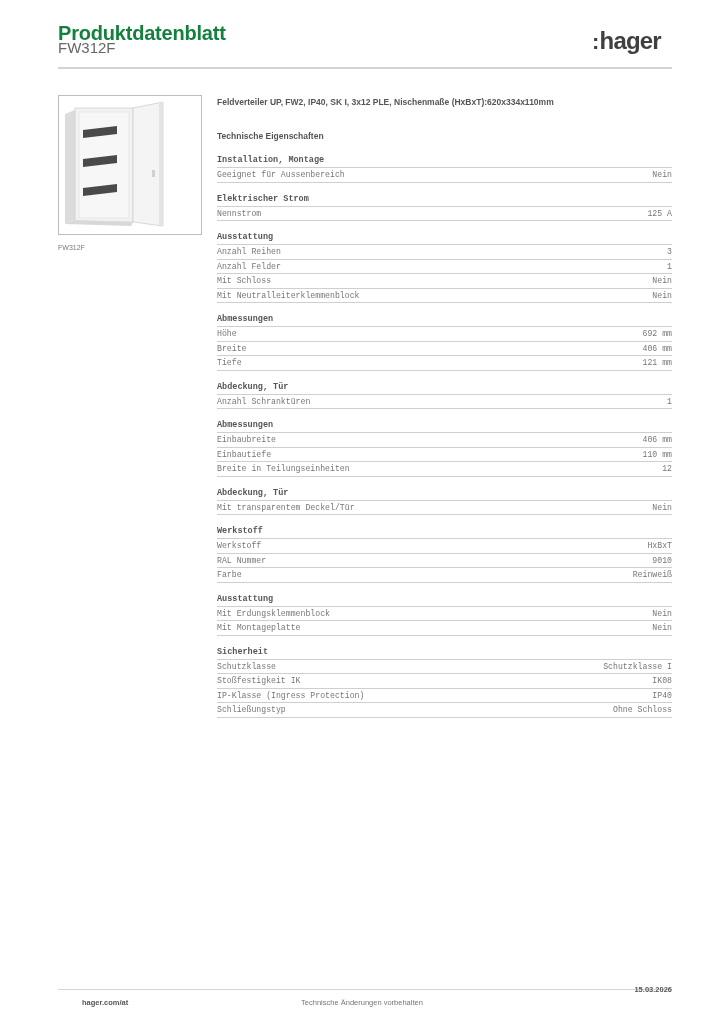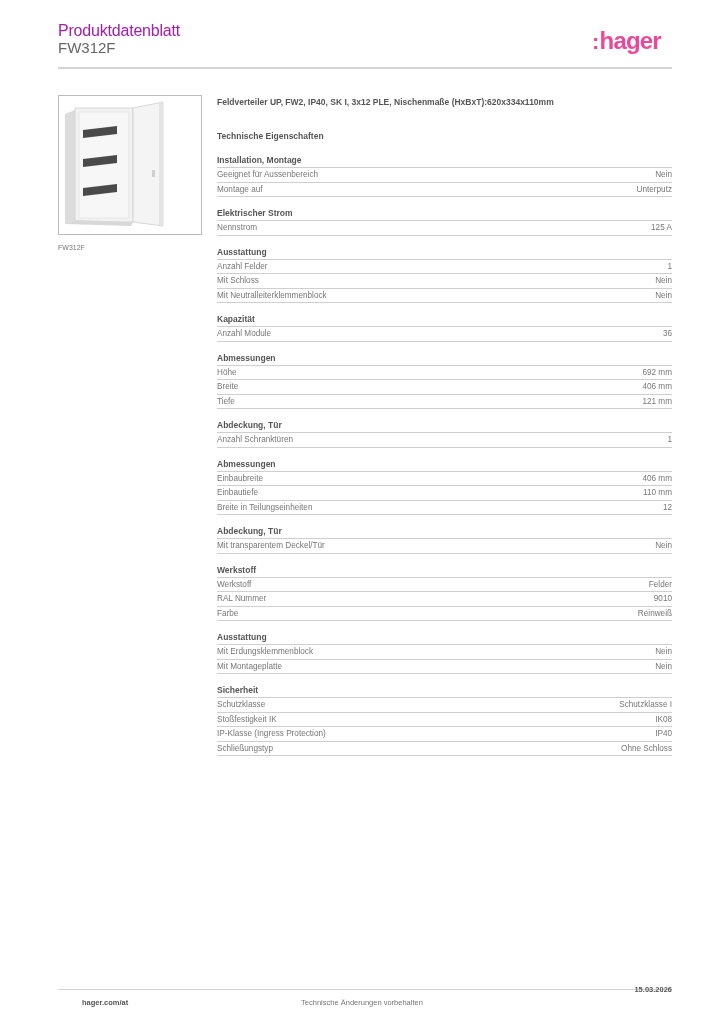--- a/index.html
+++ b/index.html
@@ -1,26 +1,26 @@
 <!DOCTYPE html>
 <html><head>
 <meta charset="utf-8">
 <style>
   html, body { margin:0; padding:0; background:#ffffff; }
   body { width:724px; height:1024px; position:relative; font-family:"Liberation Sans", sans-serif; color:#555; overflow:hidden; }
-  .title { position:absolute; left:58px; top:22px; font-size:16px; font-weight:normal; color:#a21caf; letter-spacing:-0.2px; }
+  .title { position:absolute; left:58px; top:22px; font-size:20px; font-weight:bold; color:#15803d; letter-spacing:-0.2px; }
   .subtitle { position:absolute; left:58px; top:39px; font-size:15px; color:#666; }
-  .logo { position:absolute; left:592px; top:29px; font-size:24px; font-weight:bold; color:#ec4899; letter-spacing:-0.8px; line-height:24px; }
+  .logo { position:absolute; left:592px; top:29px; font-size:24px; font-weight:bold; color:#404040; letter-spacing:-0.8px; line-height:24px; }
   .logo .colon { font-size:22px; margin-right:1px; }
   .rule-top { position:absolute; left:58px; top:67px; width:614px; height:2px; background:#d4d4d4; }
   .imgbox { position:absolute; left:58px; top:95px; width:144px; height:140px; border:1px solid #bdbdbd; box-sizing:border-box; background:#fff; }
   .img-caption { position:absolute; left:58px; top:244px; font-size:7px; color:#777; }
   .desc { position:absolute; left:217px; top:97px; font-size:8.5px; font-weight:bold; color:#555; }
   .tech { position:absolute; left:217px; top:131px; font-size:8.5px; font-weight:bold; color:#555; }
-  .table { position:absolute; left:217px; top:154px; width:455px; }
+  .table { position:absolute; left:217px; top:154px; width:455px;font-family:Liberation Mono, monospace; }
   .group { margin-bottom:10px; }
   .group-title { font-size:8.5px; font-weight:bold; color:#555; height:13px; line-height:13px; border-bottom:1px solid #cfcfcf; }
   .row { display:flex; justify-content:space-between; font-size:8.2px; color:#777; height:13.5px; line-height:14px; border-bottom:1px solid #cfcfcf; }
   .row .val { text-align:right; }
   .rule-bottom { position:absolute; left:58px; top:989px; width:614px; height:1px; background:#d4d4d4; }
   .foot-left { position:absolute; left:58px; top:998px; font-size:7.5px; font-weight:bold; color:#555;padding-left:24px; }
   .foot-center { position:absolute; left:0; width:724px; text-align:center; top:998px; font-size:7.5px; color:#777; }
   .foot-right { position:absolute; right:52px; top:985px; font-size:7.5px; font-weight:bold; color:#555; }
 </style>
 </head>
@@ -53,52 +53,45 @@
 <div class="desc">Feldverteiler UP, FW2, IP40, SK I, 3x12 PLE, Nischenmaße (HxBxT):620x334x110mm</div>
 <div class="tech">Technische Eigenschaften</div>
 
 <div class="table" id="tbl">
     <div class="group">
       <div class="group-title">Installation, Montage</div>
       <div class="row">
         <span>Geeignet für Aussenbereich</span>
         <span class="val">Nein</span>
       </div>
-      <div class="row">
-        <span>Montage auf</span>
-        <span class="val">Unterputz</span>
-      </div>
     </div>
     <div class="group">
       <div class="group-title">Elektrischer Strom</div>
       <div class="row">
         <span>Nennstrom</span>
         <span class="val">125 A</span>
       </div>
     </div>
     <div class="group">
       <div class="group-title">Ausstattung</div>
       <div class="row">
+        <span>Anzahl Reihen</span>
+        <span class="val">3</span>
+      </div>
+      <div class="row">
         <span>Anzahl Felder</span>
         <span class="val">1</span>
       </div>
       <div class="row">
         <span>Mit Schloss</span>
         <span class="val">Nein</span>
       </div>
       <div class="row">
         <span>Mit Neutralleiterklemmenblock</span>
         <span class="val">Nein</span>
-      </div>
-    </div>
-    <div class="group">
-      <div class="group-title">Kapazität</div>
-      <div class="row">
-        <span>Anzahl Module</span>
-        <span class="val">36</span>
       </div>
     </div>
     <div class="group">
       <div class="group-title">Abmessungen</div>
       <div class="row">
         <span>Höhe</span>
         <span class="val">692 mm</span>
       </div>
       <div class="row">
         <span>Breite</span>
@@ -135,21 +128,21 @@
       <div class="group-title">Abdeckung, Tür</div>
       <div class="row">
         <span>Mit transparentem Deckel/Tür</span>
         <span class="val">Nein</span>
       </div>
     </div>
     <div class="group">
       <div class="group-title">Werkstoff</div>
       <div class="row">
         <span>Werkstoff</span>
-        <span class="val">Felder</span>
+        <span class="val">HxBxT</span>
       </div>
       <div class="row">
         <span>RAL Nummer</span>
         <span class="val">9010</span>
       </div>
       <div class="row">
         <span>Farbe</span>
         <span class="val">Reinweiß</span>
       </div>
     </div>

